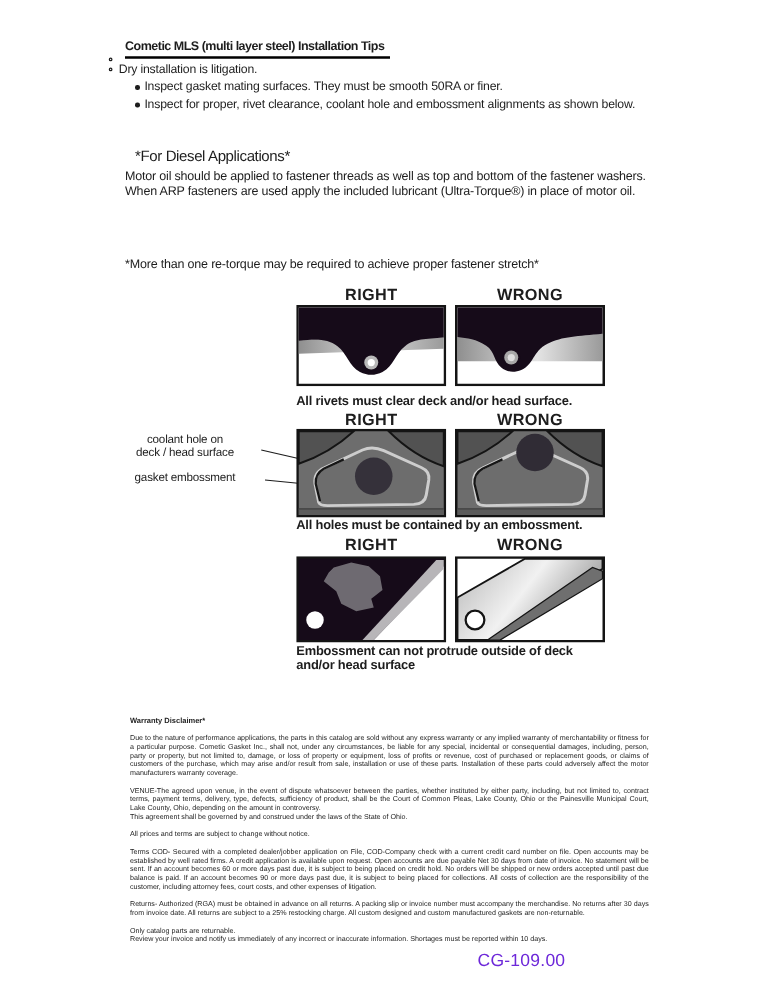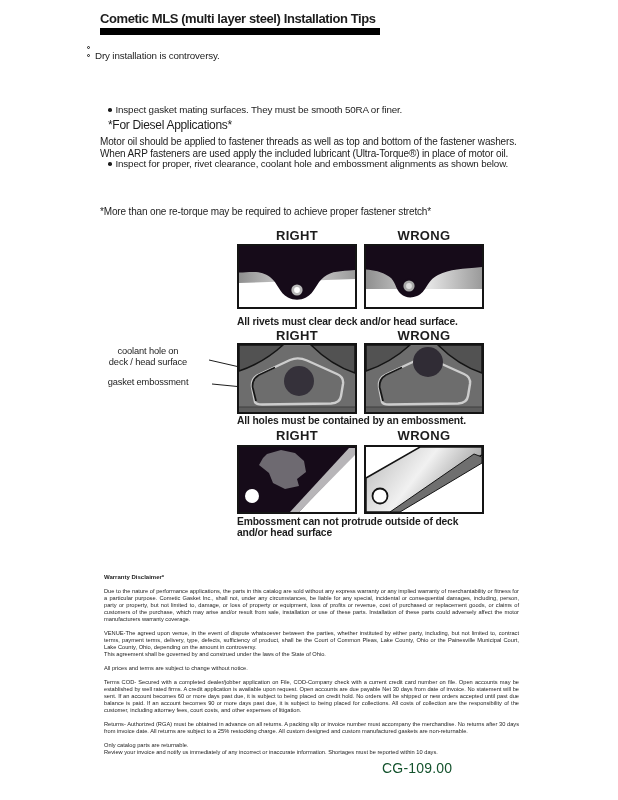--- a/index.html
+++ b/index.html
@@ -2,60 +2,60 @@
 <html><head>
 <meta charset="utf-8">
 <style>
   * { margin:0; padding:0; box-sizing:border-box; }
   html,body { background:#ffffff; }
   .page {
     position:relative; width:618px; height:800px; background:#ffffff;
     font-family:"Liberation Sans", sans-serif; color:#1d1d1d; overflow:hidden;
   }
   .title {
-    position:absolute; left:100px; top:11px;
-    font-size:13px; font-weight:bold; letter-spacing:-0.4px;
-    border-bottom:7px solid #000000; padding-bottom:2px; padding-right:4px;
+    position:absolute; left:100px; top:32px;
+    font-size:10px; font-weight:bold; letter-spacing:-0.4px;
+    border-bottom:2px solid #000000; padding-bottom:2px; padding-right:4px;
     white-space:nowrap;
   }
   .bullets { position:absolute; left:87px; top:41px; font-size:9.8px; letter-spacing:-0.15px; }
   .b-row { display:flex; align-items:flex-start; line-height:14px; white-space:nowrap; }
   .m-open  { flex:none; width:3px; height:3px; border:1px solid #1d1d1d; border-radius:50%; margin:5px 5px 0 0; }
   .m-filled{ flex:none; width:3.5px; height:3.5px; background:#1d1d1d; border-radius:50%; margin:5px 4px 0 0; }
-  .b-row.sub { margin-left:21px;margin-top:40px; }
+  .b-row.sub { margin-left:21px; }
   .diesel-h { position:absolute; left:84px; top:118px; font-size:12px; font-weight:normal; letter-spacing:-0.3px;margin-left:24px; }
   .para { position:absolute; left:100px; font-size:10px; line-height:11.5px; letter-spacing:-0.15px; white-space:pre-line; }
   .para.p1 { top:136px; }
   .para.p2 { top:165px; }
   .para.p3 { top:206px; }
   .dg-row { position:absolute; left:0; width:556px; height:100px; }
   .dg-label { position:absolute; top:0; width:120px; text-align:center; font-size:13px; font-weight:bold; letter-spacing:0.3px; }
   .dg-box { position:absolute; display:block; }
   .dg-cap { position:absolute; left:237px; font-size:10.3px; font-weight:bold; letter-spacing:-0.15px; line-height:11px; white-space:pre-line; }
   .callout { position:absolute; width:120px; text-align:center; font-size:9.3px; line-height:11px; letter-spacing:-0.15px; white-space:pre-line; }
   .lines-overlay { position:absolute; left:0; top:0; pointer-events:none; }
   .disclaimer { position:absolute; left:104px; top:574px; width:415px; font-size:5.7px; line-height:7px; text-align:justify; }
   .disclaimer h3 { font-size:6px; font-weight:bold; margin-bottom:7px; text-align:left; }
   .disclaimer p { margin:0 0 7px 0; white-space:pre-line; }
-  .footer-code { position:absolute; left:382px; top:760px; font-size:14px; letter-spacing:0.2px; color:#14532d; }
+  .footer-code { position:absolute; left:382px; top:760px; font-size:14px; letter-spacing:0.2px; color:#6d28d9; }
 </style>
 </head>
 <body>
 
 <div class="page">
 
   <h1 class="title">Cometic MLS (multi layer steel) Installation Tips</h1>
 
   <div class="bullets">
     <div class="b-row">
       <span class="m-open"></span>
     </div>
     <div class="b-row">
       <span class="m-open"></span>
-      <span>Dry installation is controversy.</span>
+      <span>Dry installation is litigation.</span>
     </div>
     <div class="b-row sub">
       <span class="m-filled"></span>
       <span>Inspect gasket mating surfaces.  They must be smooth 50RA or finer.</span>
     </div>
     <div class="b-row sub">
       <span class="m-filled"></span>
       <span>Inspect for proper, rivet clearance, coolant hole and embossment alignments as shown below.</span>
     </div>
   </div>

